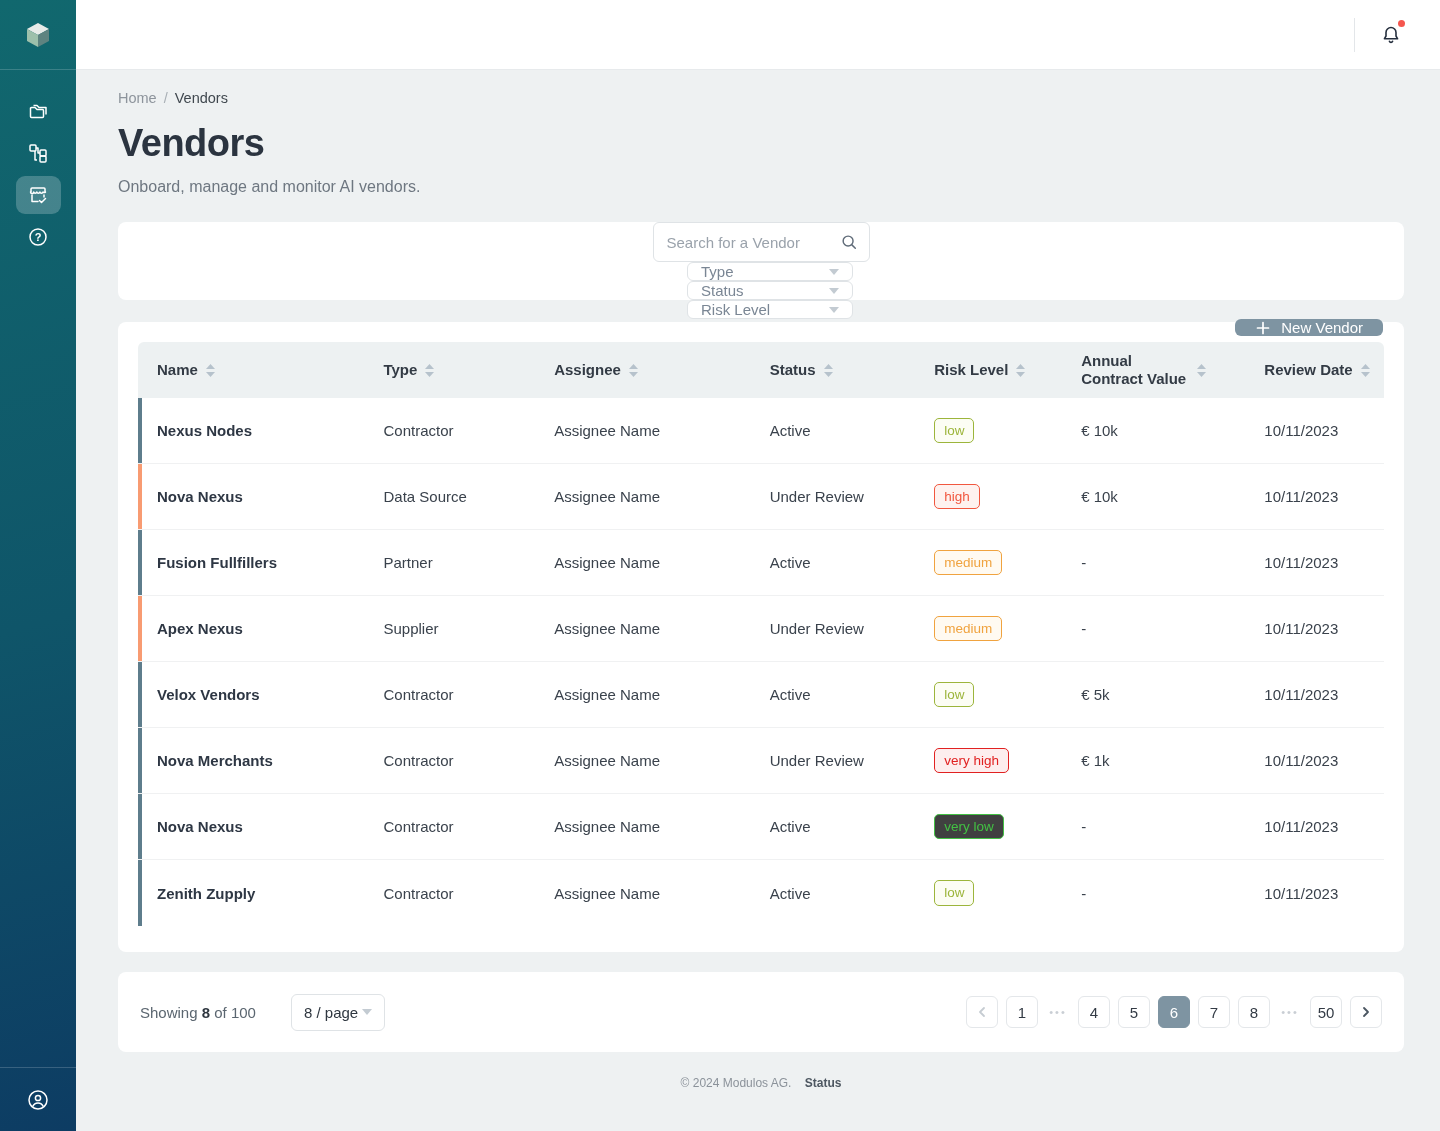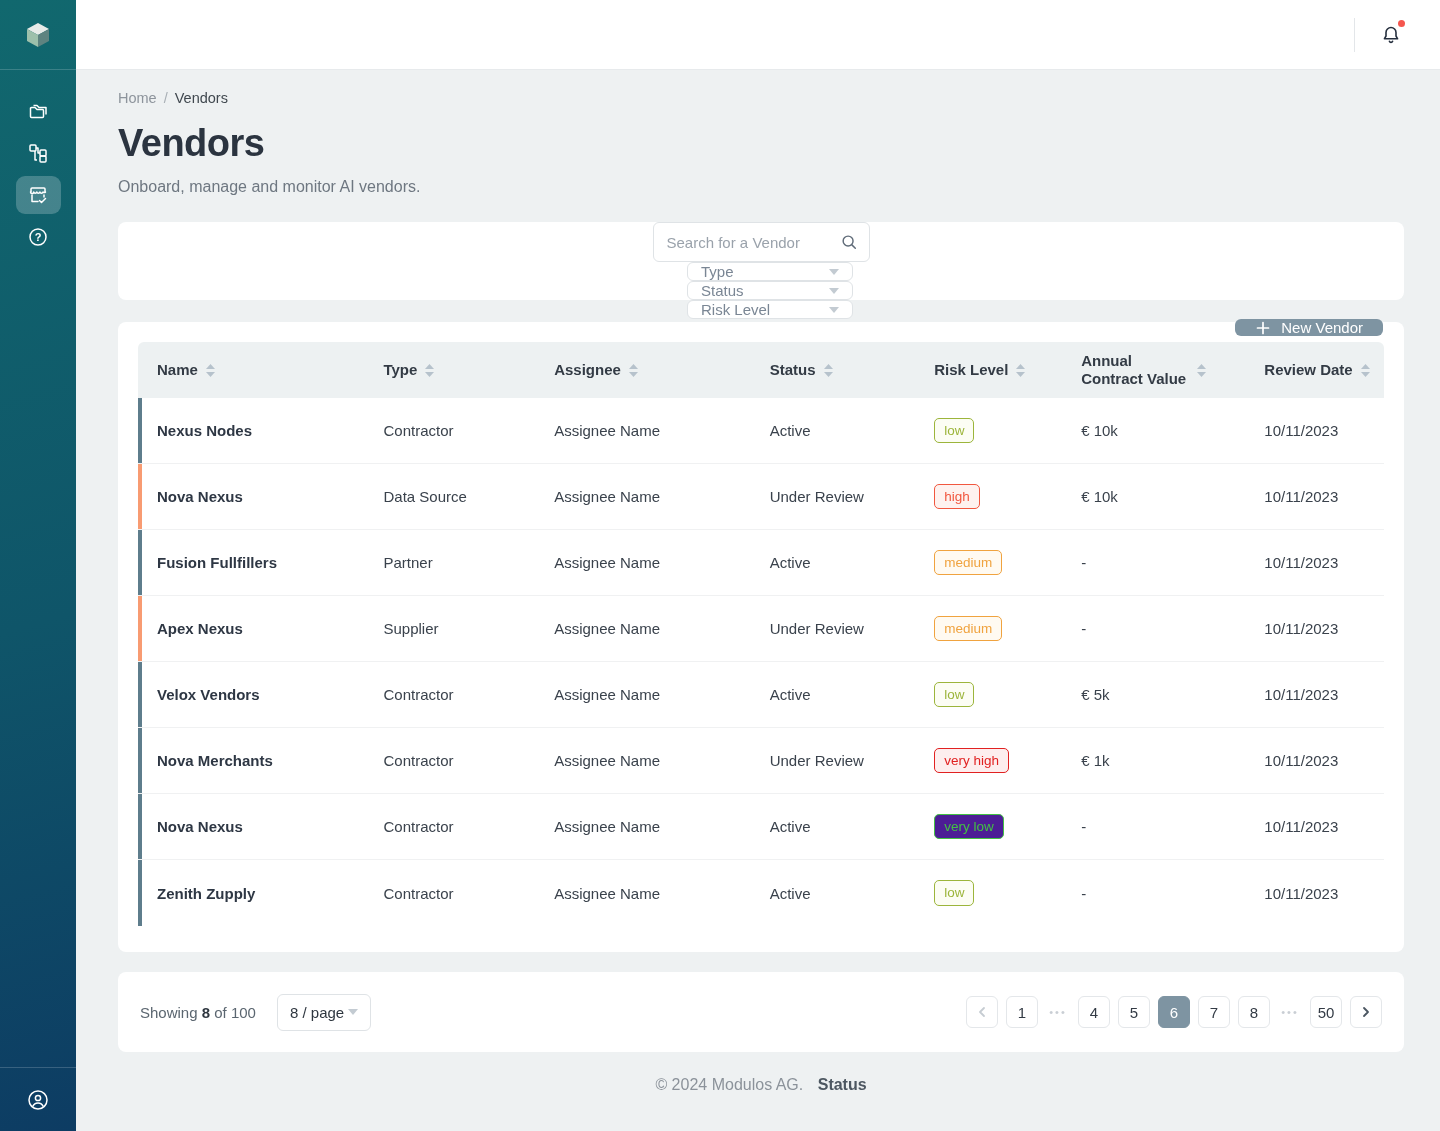--- a/index.html
+++ b/index.html
@@ -109,35 +109,35 @@
   .risk-badge {
     display:inline-block; padding:3px 9px; border:1.5px solid; border-radius:5px;
     font-size:13.5px; line-height:1.3; white-space:nowrap;
   }
 
   
   .pagination-card { margin-top:20px; height:80px; display:flex; align-items:center; padding:0 22px; }
   .showing-text { font-size:15px; color:#5b6670; }
   .showing-text b { color:#2f3740; font-weight:700; }
   .page-size-box {
-    margin-left:21px; width:94px; height:37px; border:1px solid #dfe3e6; border-radius:6px;
+    margin-left:35px; width:94px; height:37px; border:1px solid #dfe3e6; border-radius:6px;
     background:#fff; display:flex; align-items:center; justify-content:space-between;
     padding:12px 12px; font-size:15px; color:#2f3740; cursor:pointer;
   }
   .pager { margin-left:auto; display:flex; align-items:center; gap:8px; }
   .pg-btn, .pg-nav {
     min-width:32px; height:32px; border:1px solid #e4e7ea; border-radius:6px; background:#fff;
     font-size:15px; color:#333b45; cursor:pointer; display:flex; align-items:center; justify-content:center;
     font-family:"Liberation Sans", sans-serif; padding:0 6px;
   }
   .pg-btn.active { background:var(--accent,#7e94a2); border-color:var(--accent,#7e94a2); color:#fff; }
   .pg-ellipsis { border:none; background:none; color:#c9ced4; font-size:11px; letter-spacing:2px; cursor:default; min-width:24px; height:32px; display:flex; align-items:center; justify-content:center; }
   .pg-nav.disabled { cursor:default; }
 
-  .footer { margin-top:24px; text-align:center; font-size:16px; color:#8b929a; }
+  .footer { margin-top:24px; text-align:center; font-size:12px; color:#8b929a; }
   .footer .status-link { color:#4d5761; font-weight:700; margin-left:10px; text-decoration:none; cursor:pointer; }
 </style>
 </head>
 <body>
 
 <aside class="sidebar">
   <div class="logo-box">
     <svg width="30" height="30" viewBox="0 0 30 30">
       <polygon points="4,9 15,3 26,9 15,15" fill="#e7ebe8"></polygon>
       <polygon points="15,15 26,9 26,21 15,27" fill="#5e8380"></polygon>
@@ -382,21 +382,21 @@
     <div class="col-review">10/11/2023</div>
   </div>
 
   <div class="trow">
     <span class="accent-bar" style="background: rgb(94, 125, 140);"></span>
     <div class="col-name vendor-name">Nova Nexus</div>
     <div class="col-type">Contractor</div>
     <div class="col-assignee">Assignee Name</div>
     <div class="col-status">Active</div>
     <div class="col-risk">
-      <span class="risk-badge" style="color: rgb(66, 192, 67); border-color: rgb(66, 192, 67); background: #4c1d95;">very low</span>
+      <span class="risk-badge" style="color: rgb(66, 192, 67); border-color: rgb(66, 192, 67); background: #404040;">very low</span>
     </div>
     <div class="col-acv">-</div>
     <div class="col-review">10/11/2023</div>
   </div>
 
   <div class="trow">
     <span class="accent-bar" style="background: rgb(94, 125, 140);"></span>
     <div class="col-name vendor-name">Zenith Zupply</div>
     <div class="col-type">Contractor</div>
     <div class="col-assignee">Assignee Name</div>

